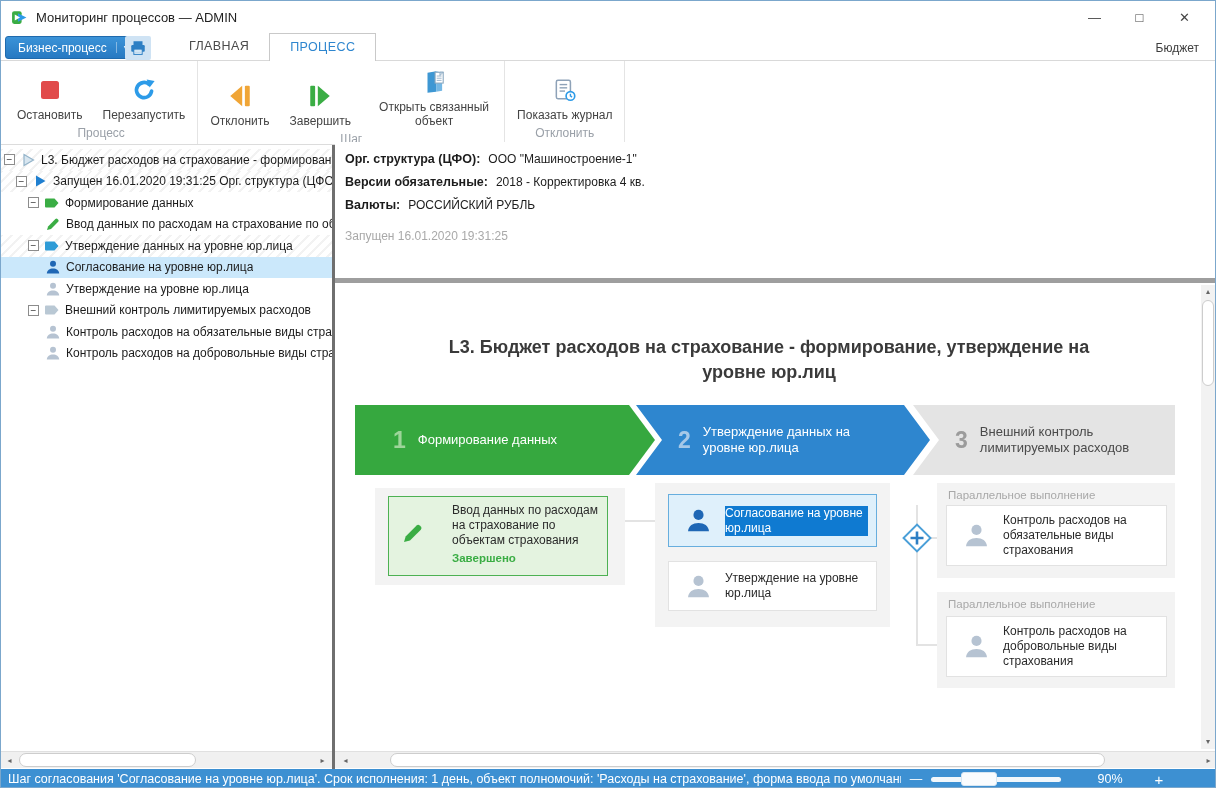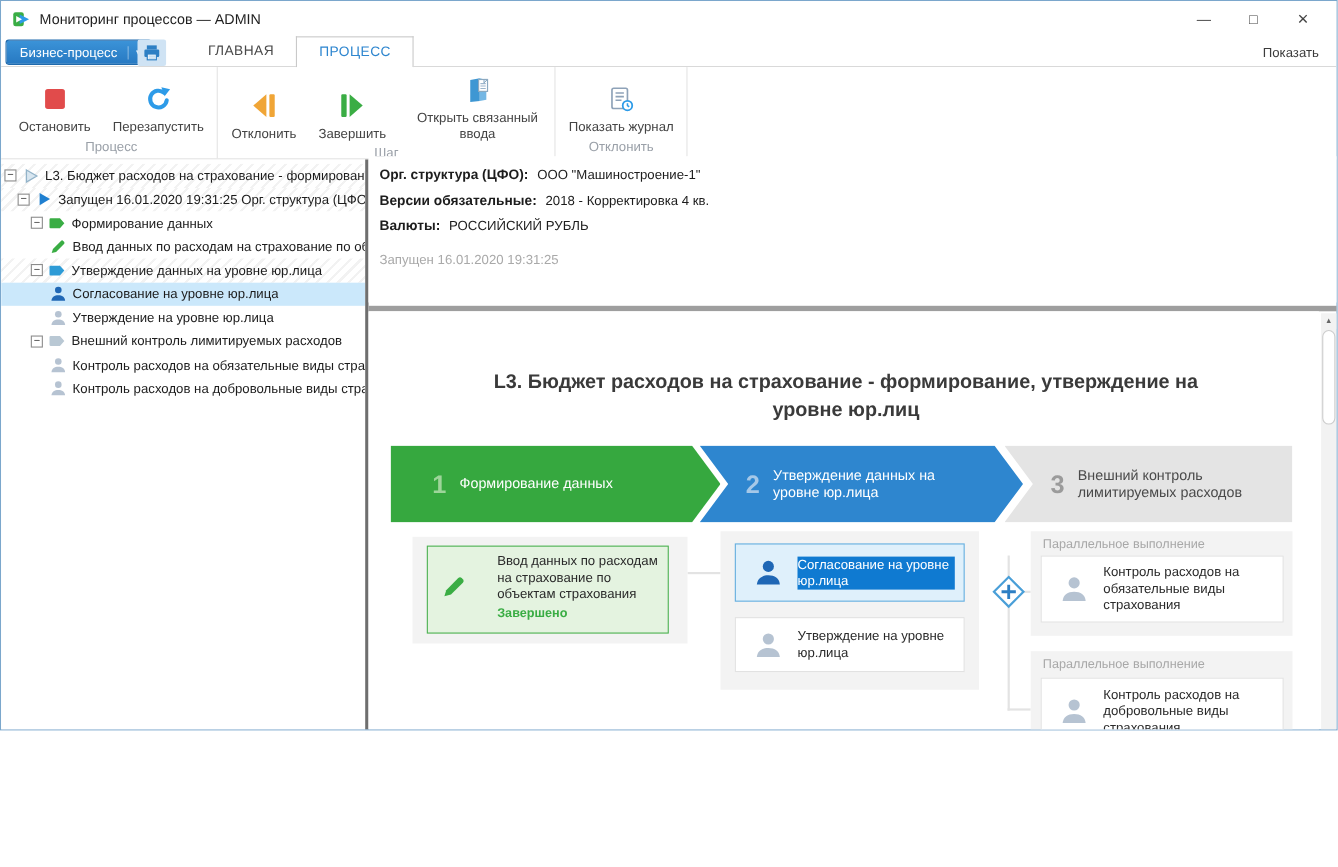--- a/index.html
+++ b/index.html
@@ -1,17 +1,17 @@
 <!DOCTYPE html>
 <html><head>
 <meta charset="utf-8">
 <style>
   * { box-sizing: border-box; margin: 0; padding: 0; }
   html,body { width:1216px; height:788px; font-family:"Liberation Sans", sans-serif; background:#fff; }
-  .window { position:absolute; left:0; top:0; width:1216px; height:664px; border:1px solid #7ba7cc; background:#fff; overflow:hidden; }
+  .window { position:absolute; left:0; top:0; width:1216px; height:788px; border:1px solid #7ba7cc; background:#fff; overflow:hidden; }
 
   
   .titlebar { position:absolute; left:0; top:0; width:100%; height:32px; background:#fff; display:flex; align-items:center; padding-left:10px; }
   .app-icon { width:17px; height:17px; margin-right:8px; }
   .title-text { font-size:13px; color:#1f1f1f; }
   .win-controls { position:absolute; right:8px; top:0; height:32px; display:flex; }
   .win-btn { width:45px; height:32px; display:flex; align-items:center; justify-content:center; font-size:13px; color:#444; cursor:default; }
 
   
   .tabrow { position:absolute; left:0; top:32px; width:100%; height:28px; background:#fff; border-bottom:1px solid #d9d9d9; display:flex; align-items:flex-end; }
@@ -137,21 +137,21 @@
         <rect x="3" y="8" width="18" height="9" rx="1.5" fill="#2d7fc4"></rect>
         <rect x="6.5" y="13.5" width="11" height="7" fill="#ffffff" stroke="#2d7fc4" stroke-width="1.4"></rect>
         <line x1="8" y1="16" x2="16" y2="16" stroke="#9cc6e8" stroke-width="1.2"></line>
         <line x1="8" y1="18.4" x2="16" y2="18.4" stroke="#9cc6e8" stroke-width="1.2"></line>
       </svg>
     </div>
     <div class="tabs">
       <div class="tab">ГЛАВНАЯ</div>
       <div class="tab active">ПРОЦЕСС</div>
     </div>
-    <span class="legend">Показать</span>
+    <span class="legend">Бюджет</span>
   </div>
 
   <div class="toolbar">
     <div class="tgroup" style="padding-left:6px">
       <div class="tgroup-buttons">
         <div class="tbtn">
           <span class="ticon">
             <svg width="24" height="24" viewBox="0 0 24 24">
                 <rect x="3" y="3" width="18" height="18" rx="2.5" fill="#e14b4b"></rect>
               </svg>
@@ -197,21 +197,21 @@
             <svg width="26" height="26" viewBox="0 0 24 24">
               <path d="M6 3.5 L14 2 V21 L6 22 Z" fill="#3e97d3"></path>
               <path d="M14 2 L19.5 3.5 V20 L14 21 Z" fill="#74b7e4"></path>
               <rect x="13" y="3" width="7.5" height="10" fill="#ffffff" stroke="#8aa8c0" stroke-width="1"></rect>
               <path d="M17.5 3 h3 l-3 3 z" fill="#d9e6f2" stroke="#8aa8c0" stroke-width="0.8"></path>
               <line x1="14.5" y1="6.5" x2="19" y2="6.5" stroke="#9ab4cc" stroke-width="0.9"></line>
               <line x1="14.5" y1="8.5" x2="19" y2="8.5" stroke="#9ab4cc" stroke-width="0.9"></line>
               <line x1="14.5" y1="10.5" x2="19" y2="10.5" stroke="#9ab4cc" stroke-width="0.9"></line>
             </svg>
           </span>
-          <span class="tlab">Открыть связанный ввода</span>
+          <span class="tlab">Открыть связанный объект</span>
         </div>
       </div>
       <div class="tgroup-label">Шаг</div>
     </div>
 
     <div class="tgroup">
       <div class="tgroup-buttons">
         <div class="tbtn">
           <span class="ticon">
             <svg width="26" height="26" viewBox="0 0 24 24">

